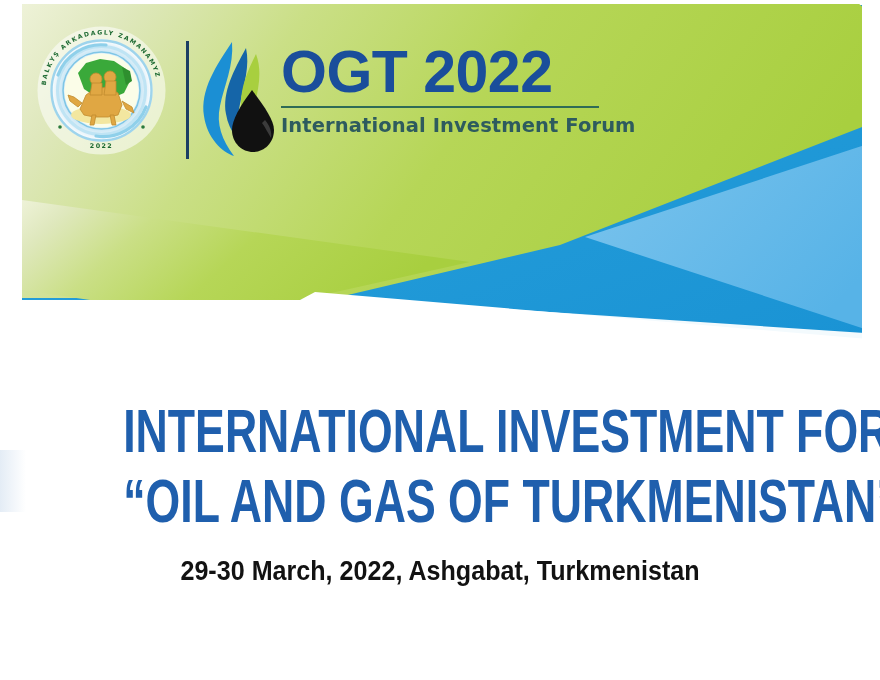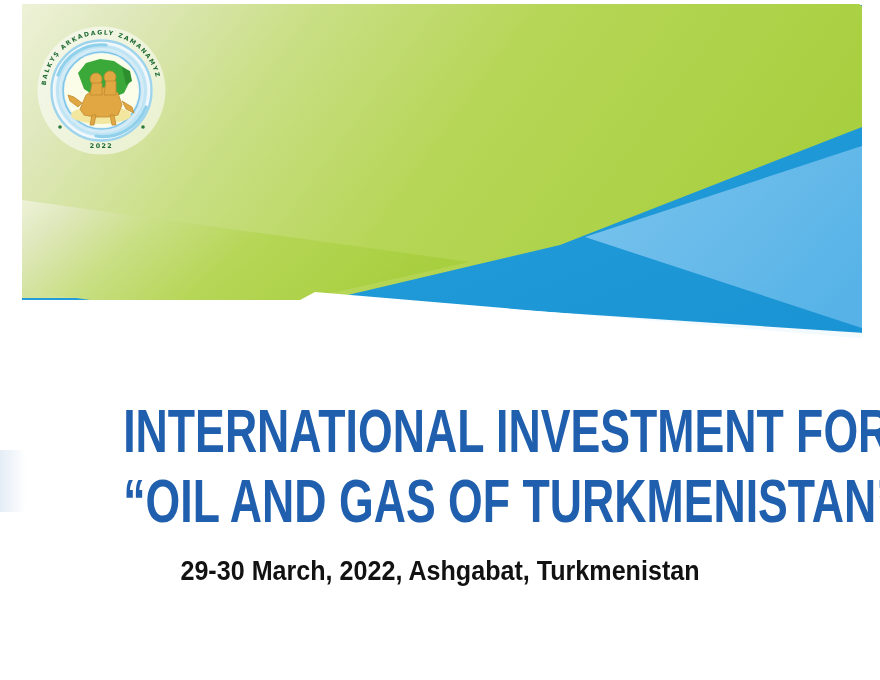--- a/index.html
+++ b/index.html
@@ -224,20 +224,44 @@
         <textPath href="#ringPath" startOffset="24%" text-anchor="middle">BALKYŞ  ARKADAGLY  ZAMANAMYZ</textPath>
       </text>
 
       <text x="67.5" y="125" text-anchor="middle" font-family="'DejaVu Sans', sans-serif" font-size="6.4" font-weight="bold" fill="#1e6b33" letter-spacing="1.4">2022</text>
 
       <circle cx="26" cy="104" r="1.8" fill="#2a7a3c"></circle>
       <circle cx="109" cy="104" r="1.8" fill="#2a7a3c"></circle>
     </svg>
   </div>
 
+  <div id="logo-block">
+
+    <div id="divider-bar"></div>
+
+    <div id="flame-wrap">
+      <svg id="flame-svg" viewBox="0 0 82 118">
+
+        <path d="M 34,2 C 18,26 2,50 6,76 C 9,98 24,112 36,116 C 24,100 18,84 22,66 C 26,46 36,26 34,2 Z" fill="#1b8fd4"></path>
+
+        <path d="M 48,8 C 36,30 24,52 28,74 C 31,92 42,104 52,108 C 42,94 38,80 42,64 C 46,44 52,26 48,8 Z" fill="#1565a8"></path>
+
+        <path d="M 58,14 C 48,34 40,54 44,74 C 47,90 56,100 64,104 C 56,90 54,78 57,64 C 61,46 64,30 58,14 Z" fill="#a8cf3f"></path>
+
+        <path d="M 54,50 C 42,66 34,80 34,90 C 34,103 44,112 55,112 C 66,112 76,103 76,90 C 76,80 66,66 54,50 Z" fill="#111111"></path>
+        <path d="M 67,80 C 72,86 74,92 73,98 C 70,93 67,87 64,83 Z" fill="#4a4a4a" opacity="0.75"></path>
+      </svg>
+    </div>
+
+    <div id="ogt-text-wrap">
+      <div id="ogt-title">OGT 2022</div>
+      <div id="ogt-rule"></div>
+      <div id="ogt-sub">International Investment Forum</div>
+    </div>
+  </div>
 
   <div id="left-smudge"></div>
 
   <div id="main-text">
     <div class="headline" id="headline-1">INTERNATIONAL INVESTMENT FORUM</div>
     <div class="headline" id="headline-2">“OIL AND GAS OF TURKMENISTAN”</div>
     <div id="date-line">29-30 March, 2022, Ashgabat, Turkmenistan</div>
   </div>
 
 </div>

